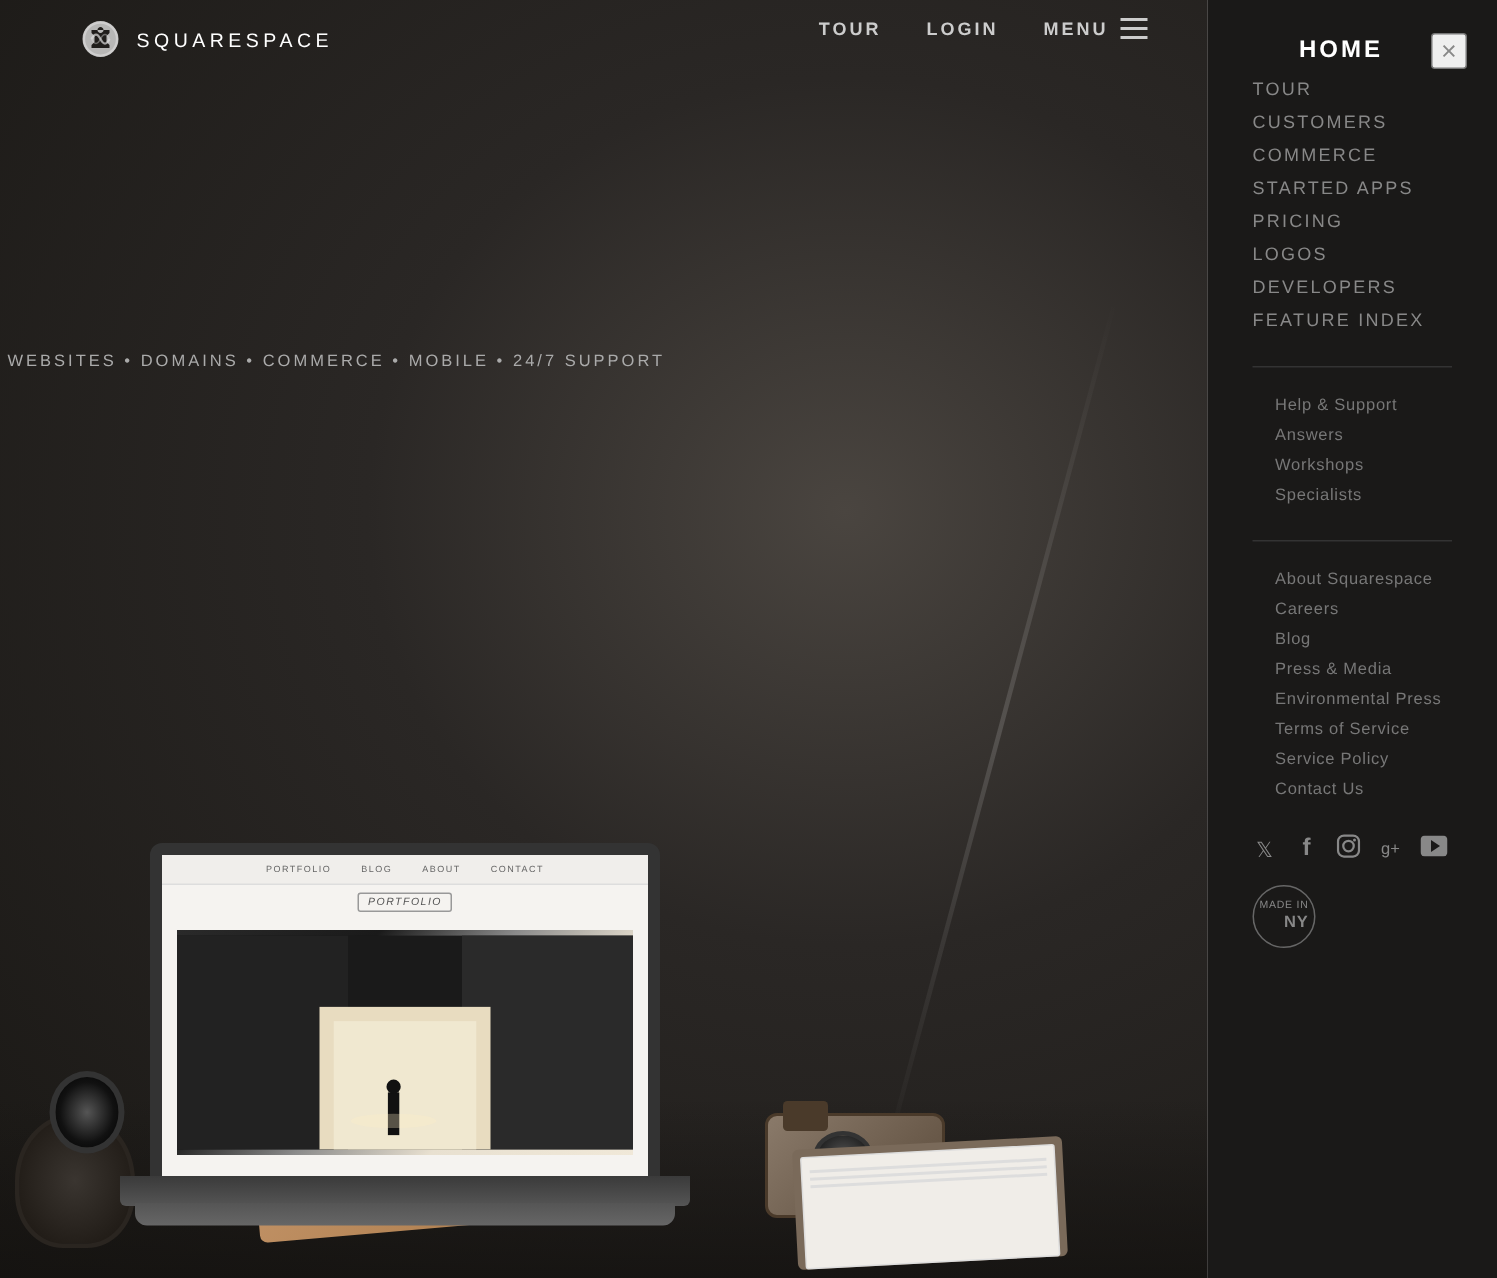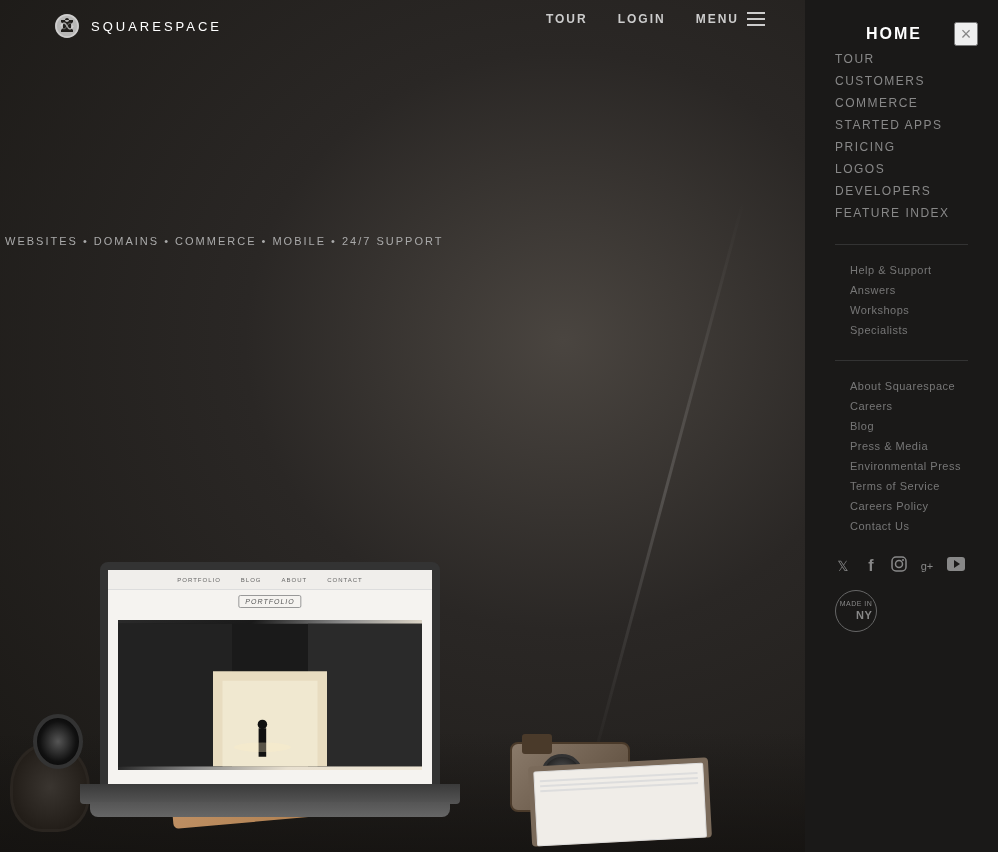--- a/index.html
+++ b/index.html
@@ -512,21 +512,21 @@
 
   <hr class="sidebar-divider">
 
   <div class="sidebar-section">
     <a class="sidebar-small-item">About Squarespace</a>
     <a class="sidebar-small-item">Careers</a>
     <a class="sidebar-small-item">Blog</a>
     <a class="sidebar-small-item">Press &amp; Media</a>
     <a class="sidebar-small-item">Environmental Press</a>
     <a class="sidebar-small-item">Terms of Service</a>
-    <a class="sidebar-small-item">Careers Policy</a>
+    <a class="sidebar-small-item">Service Policy</a>
     <a class="sidebar-small-item">Contact Us</a>
   </div>
 
   <div class="social-icons">
     <span class="social-icon" title="Twitter">𝕏</span>
     <span class="social-icon" title="Facebook" style="font-size:16px;font-weight:bold;">f</span>
     <span class="social-icon" title="Instagram">
       <svg width="16" height="16" viewBox="0 0 16 16" fill="#888">
         <rect x="1" y="1" width="14" height="14" rx="4" fill="none" stroke="#888" stroke-width="1.5"></rect>
         <circle cx="8" cy="8" r="3.5" fill="none" stroke="#888" stroke-width="1.5"></circle>

